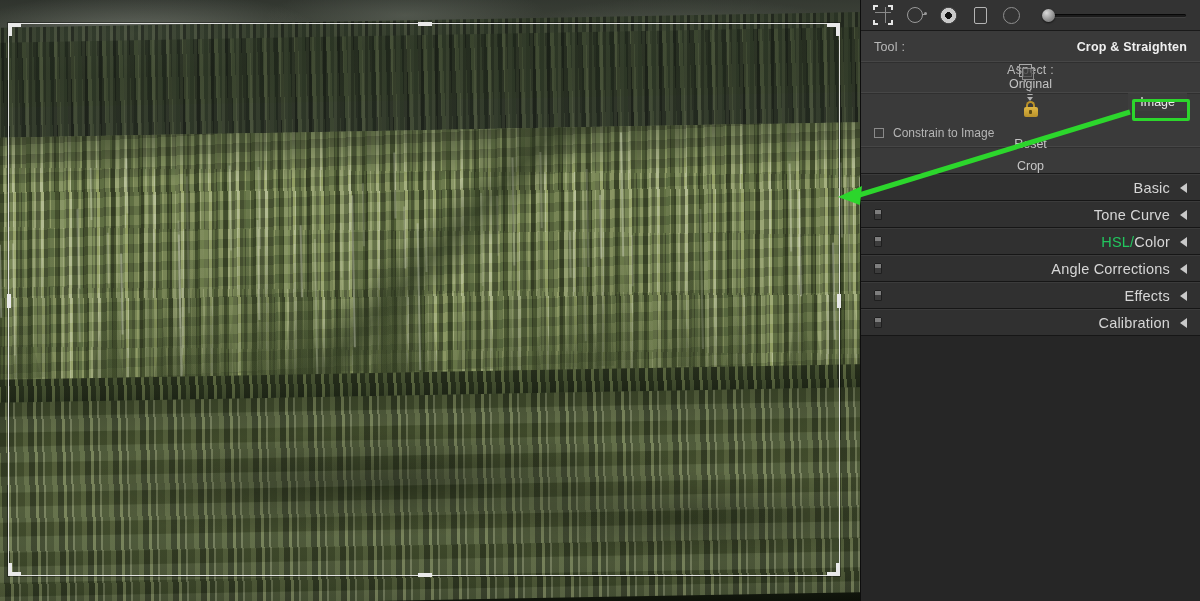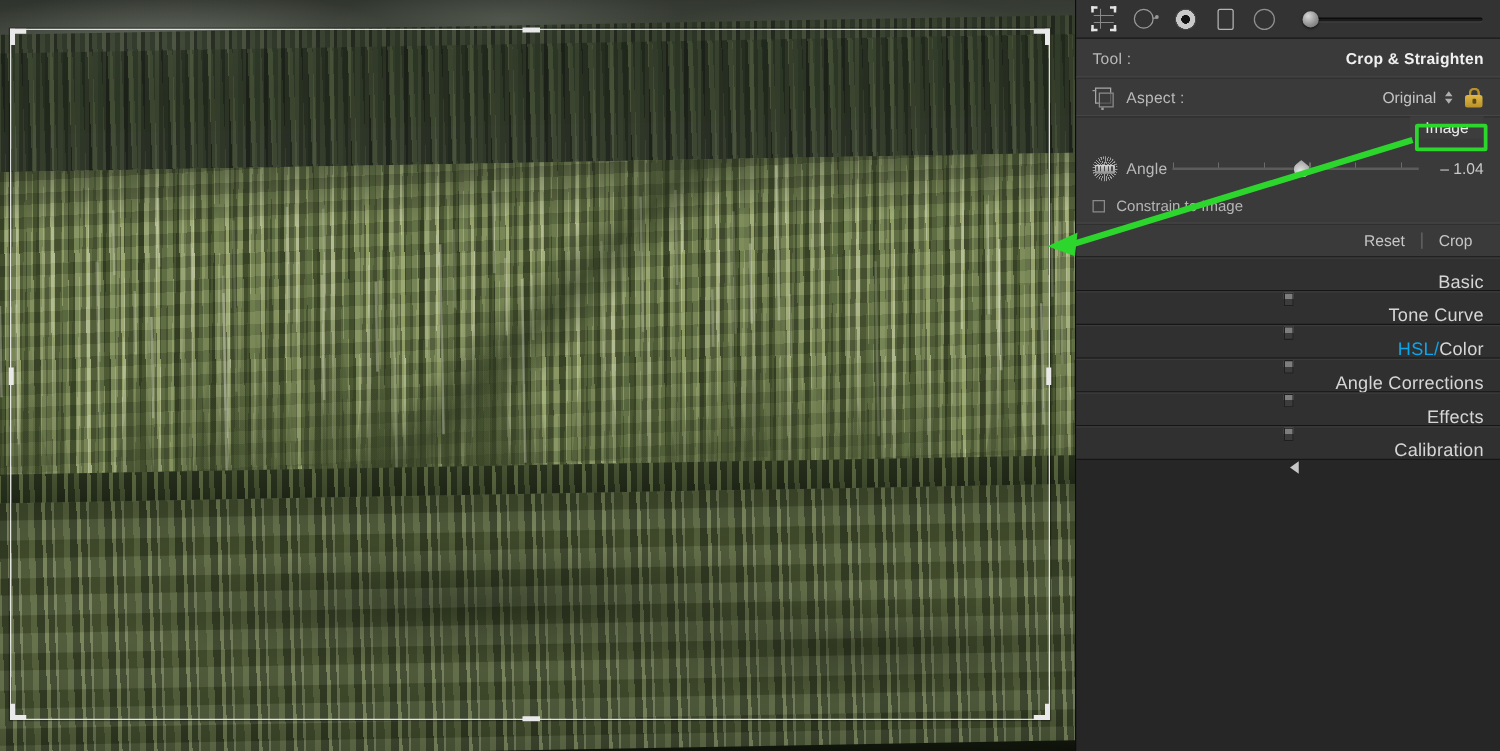--- a/index.html
+++ b/index.html
@@ -225,21 +225,21 @@
   }
   #tool-slider .knob {
     position:absolute; left:0; top:1px; width:13px; height:13px; border-radius:50%;
     background:radial-gradient(circle at 35% 30%, #d8d8d8, #8e8e8e 60%, #6a6a6a 100%);
     box-shadow:0 1px 2px rgba(0,0,0,.6);
   }
 
   
   #crop-card { background:#3a3a3a; border-bottom:1px solid #1a1a1a; }
   .row { position:relative; display:flex; align-items:center; height:31px; padding:0 13px; }
-  .row.sep { border-top:1px solid #2f2f2f; box-shadow:0 -1px 0 #464646; }
+  .row.sep { border-top:1px solid #2f2f2f; box-shadow:0 -1px 0 #464646;flex-direction:column; }
   .lbl { color:#b9b9b9; font-size:12.5px; letter-spacing:.2px; }
   .val-strong { color:#f0f0f0; font-size:12.5px; font-weight:bold; letter-spacing:.2px; }
   .spacer { flex:1; }
 
   .ico-aspect { width:19px; height:19px; position:relative; margin-right:8px; }
   .ico-aspect .f1 {
     position:absolute; left:2px; top:1px; width:13px; height:13px;
     border:1.6px solid #a8a8a8;
   }
   .ico-aspect .f2 {
@@ -337,31 +337,30 @@
   .rc-btn { color:#c6c6c6; font-size:12.5px; padding:0 9px; }
   .rc-div { width:1px; height:13px; background:#6a6a6a; }
 
   
   #panel-list { background:#262626; }
   .plist-item {
     position:relative; height:27px; display:flex; align-items:center;
     padding:0 13px; background:#303030;
     border-top:1px solid #3b3b3b;
     border-bottom:1px solid #161616;
-    flex-direction:column;
   }
   .ptoggle {
     width:8px; height:11px; border-radius:1px;
     background:linear-gradient(180deg,#7e7e7e 0 48%, #3c3c3c 48% 100%);
     box-shadow:inset 0 0 0 1px #1f1f1f;
     flex:none;
   }
   .ptoggle.hidden { visibility:hidden; }
   .pname { margin-left:auto; color:#d6d6d6; font-size:14.5px; letter-spacing:.2px; }
-  .pname .dim { color:#0ea5e9;margin-top:46px; }
+  .pname .dim { color:#22c55e;margin-top:46px; }
   .ptri {
     width:0;height:0;margin-left:10px;
     border-top:5px solid transparent; border-bottom:5px solid transparent;
     border-right:7px solid #c8c8c8;
   }
   #panel-tail { height:160px; background:#262626; }
 
   
   #arrow { position:absolute; left:0; top:0; width:1200px; height:601px;
            pointer-events:none; z-index:25; }
@@ -615,33 +614,20 @@
           <span class="body"></span>
           <span class="kh"></span>
         </span>
       </div>
 
       <div class="row sep" id="auto-row">
         <span class="spacer"></span>
         <span id="auto-btn">Image</span>
       </div>
 
-      <div class="row" id="angle-row">
-        <span class="ico-angle">
-          <span class="inner"></span>
-          <span class="ticks"></span>
-        </span>
-        <span class="lbl">Angle</span>
-        <span id="angle-slider">
-          <span class="ticks"></span>
-          <span class="track"></span>
-          <span class="knob" style="left: 49%;"></span>
-        </span>
-        <span id="angle-val">– 1.04</span>
-      </div>
 
       <div class="row" id="constrain-row">
         <span class="cbox"></span>
         <span class="cbox-lbl">Constrain to Image</span>
       </div>
 
       <div class="row sep" id="rc-row">
         <span class="rc-btn">Reset</span>
         <span class="rc-div"></span>
         <span class="rc-btn">Crop</span>

